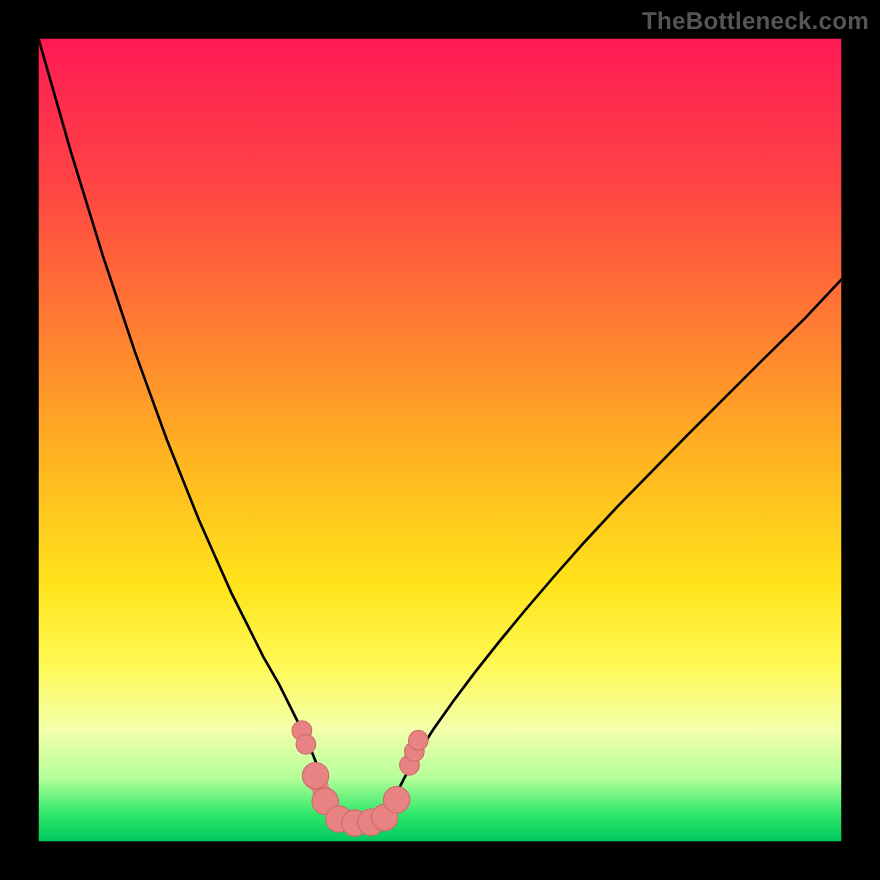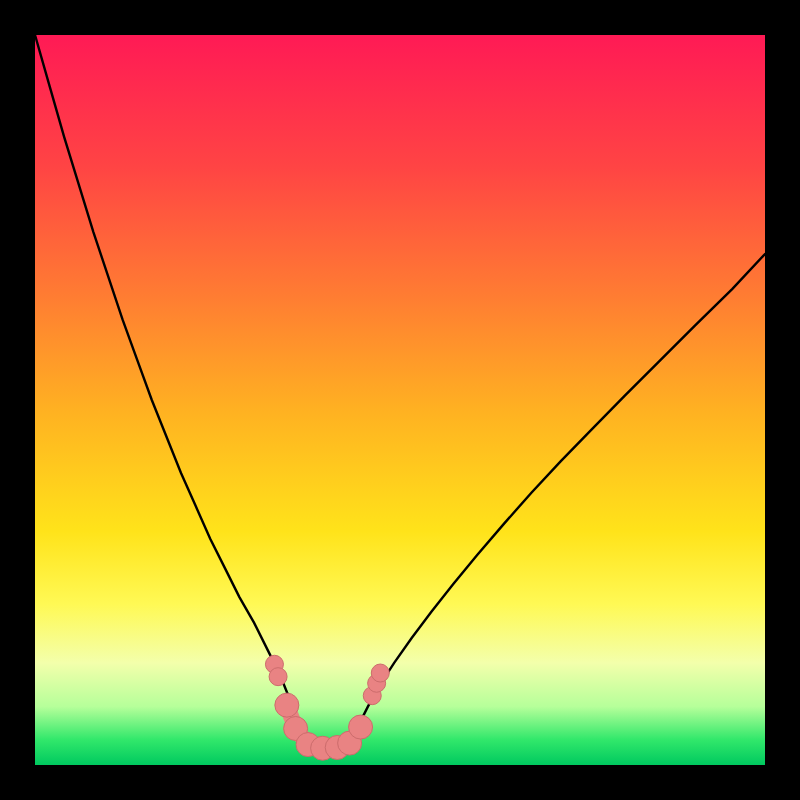--- a/index.html
+++ b/index.html
@@ -70,13 +70,14 @@
         <circle cx="273.02" cy="709.56" r="12" fill="#e98383" stroke="#cc6c6c" stroke-width="1"></circle>
         <circle cx="287.61999999999995" cy="713.21" r="12" fill="#e98383" stroke="#cc6c6c" stroke-width="1"></circle>
         <circle cx="302.21999999999997" cy="712.48" r="12" fill="#e98383" stroke="#cc6c6c" stroke-width="1"></circle>
         <circle cx="314.63" cy="708.1" r="12" fill="#e98383" stroke="#cc6c6c" stroke-width="1"></circle>
         <circle cx="325.58" cy="692.04" r="12" fill="#e98383" stroke="#cc6c6c" stroke-width="1"></circle>
         <circle cx="337.26" cy="660.65" r="9" fill="#e98383" stroke="#cc6c6c" stroke-width="1"></circle>
         <circle cx="341.64" cy="648.24" r="9" fill="#e98383" stroke="#cc6c6c" stroke-width="1"></circle>
         <circle cx="345.28999999999996" cy="638.02" r="9" fill="#e98383" stroke="#cc6c6c" stroke-width="1"></circle>
       </g>
   </svg>
+  <div class="watermark">TheBottleneck.com</div>
 </div>
 
 </body></html>

